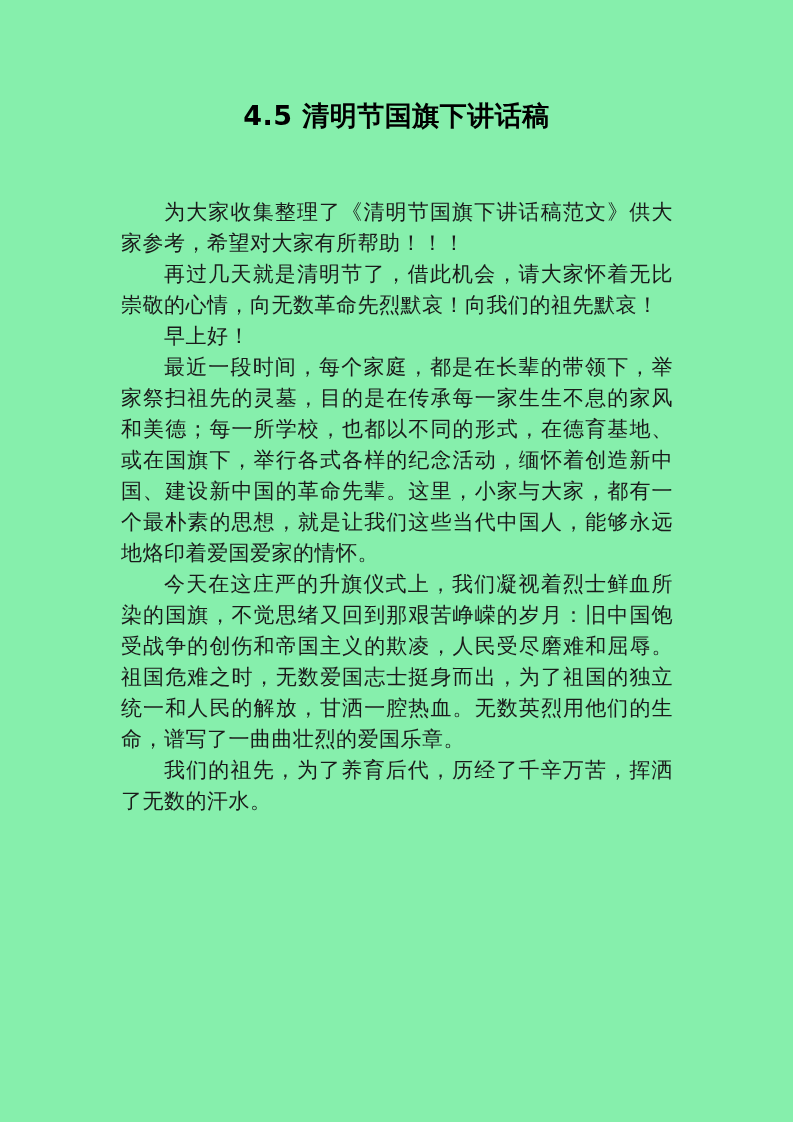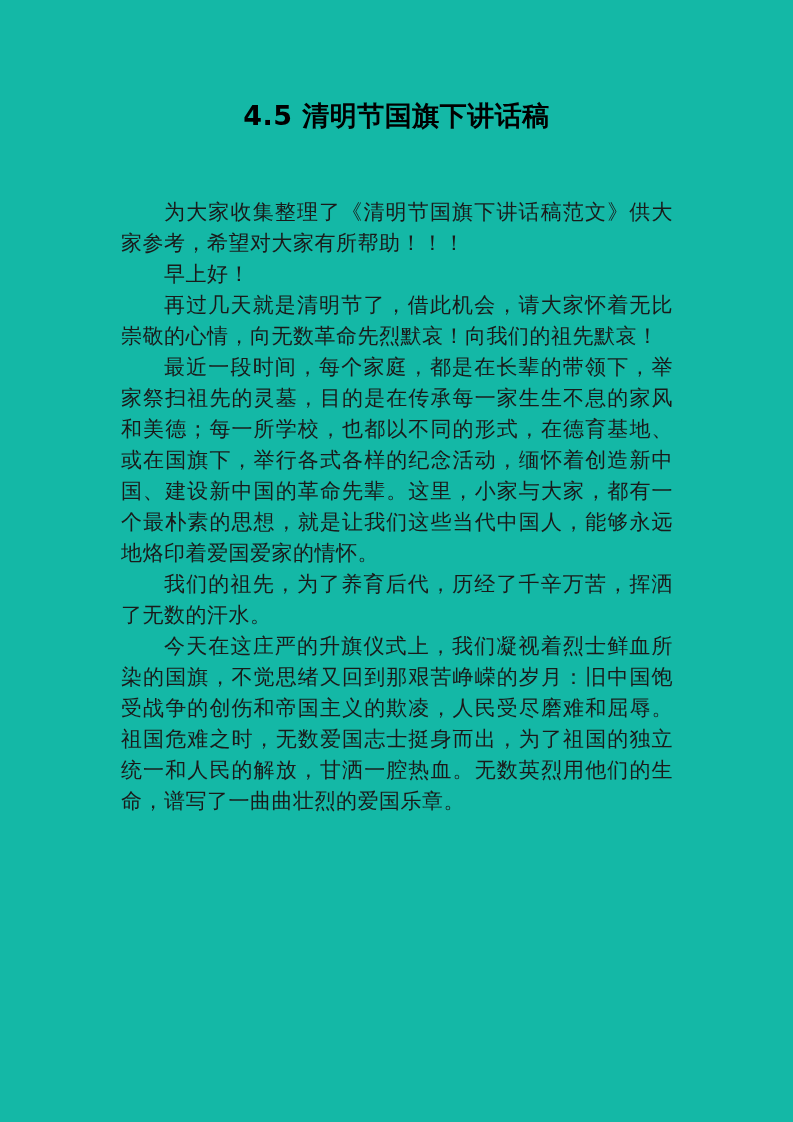--- a/index.html
+++ b/index.html
@@ -13,21 +13,21 @@
       position: relative;
       overflow: hidden;
       color: #111111;
     }
     .page {
       position: absolute;
       left: 0;
       top: 0;
       width: 793px;
       height: 1122px;
-      background: #14b8a6;
+      background: #86efac;
     }
     .title {
       position: absolute;
       top: 98px;
       left: 0;
       width: 793px;
       text-align: center;
       font-family: "DejaVu Sans", "Liberation Sans", sans-serif;
       font-weight: bold;
       font-size: 27px;
@@ -54,19 +54,19 @@
     }
   </style>
 </head>
 <body>
 
 <div class="page">
   <div class="title">4.5 清明节国旗下讲话稿</div>
 
   <div class="body-text">
     <p class="para">为大家收集整理了《清明节国旗下讲话稿范文》供大家参考，希望对大家有所帮助！！！</p>
+    <p class="para">再过几天就是清明节了，借此机会，请大家怀着无比崇敬的心情，向无数革命先烈默哀！向我们的祖先默哀！</p>
     <p class="para">早上好！</p>
-    <p class="para">再过几天就是清明节了，借此机会，请大家怀着无比崇敬的心情，向无数革命先烈默哀！向我们的祖先默哀！</p>
     <p class="para">最近一段时间，每个家庭，都是在长辈的带领下，举家祭扫祖先的灵墓，目的是在传承每一家生生不息的家风和美德；每一所学校，也都以不同的形式，在德育基地、或在国旗下，举行各式各样的纪念活动，缅怀着创造新中国、建设新中国的革命先辈。这里，小家与大家，都有一个最朴素的思想，就是让我们这些当代中国人，能够永远地烙印着爱国爱家的情怀。</p>
+    <p class="para">今天在这庄严的升旗仪式上，我们凝视着烈士鲜血所染的国旗，不觉思绪又回到那艰苦峥嵘的岁月：旧中国饱受战争的创伤和帝国主义的欺凌，人民受尽磨难和屈辱。祖国危难之时，无数爱国志士挺身而出，为了祖国的独立统一和人民的解放，甘洒一腔热血。无数英烈用他们的生命，谱写了一曲曲壮烈的爱国乐章。</p>
     <p class="para">我们的祖先，为了养育后代，历经了千辛万苦，挥洒了无数的汗水。</p>
-    <p class="para">今天在这庄严的升旗仪式上，我们凝视着烈士鲜血所染的国旗，不觉思绪又回到那艰苦峥嵘的岁月：旧中国饱受战争的创伤和帝国主义的欺凌，人民受尽磨难和屈辱。祖国危难之时，无数爱国志士挺身而出，为了祖国的独立统一和人民的解放，甘洒一腔热血。无数英烈用他们的生命，谱写了一曲曲壮烈的爱国乐章。</p>
   </div>
 </div>
 
 </body></html>

